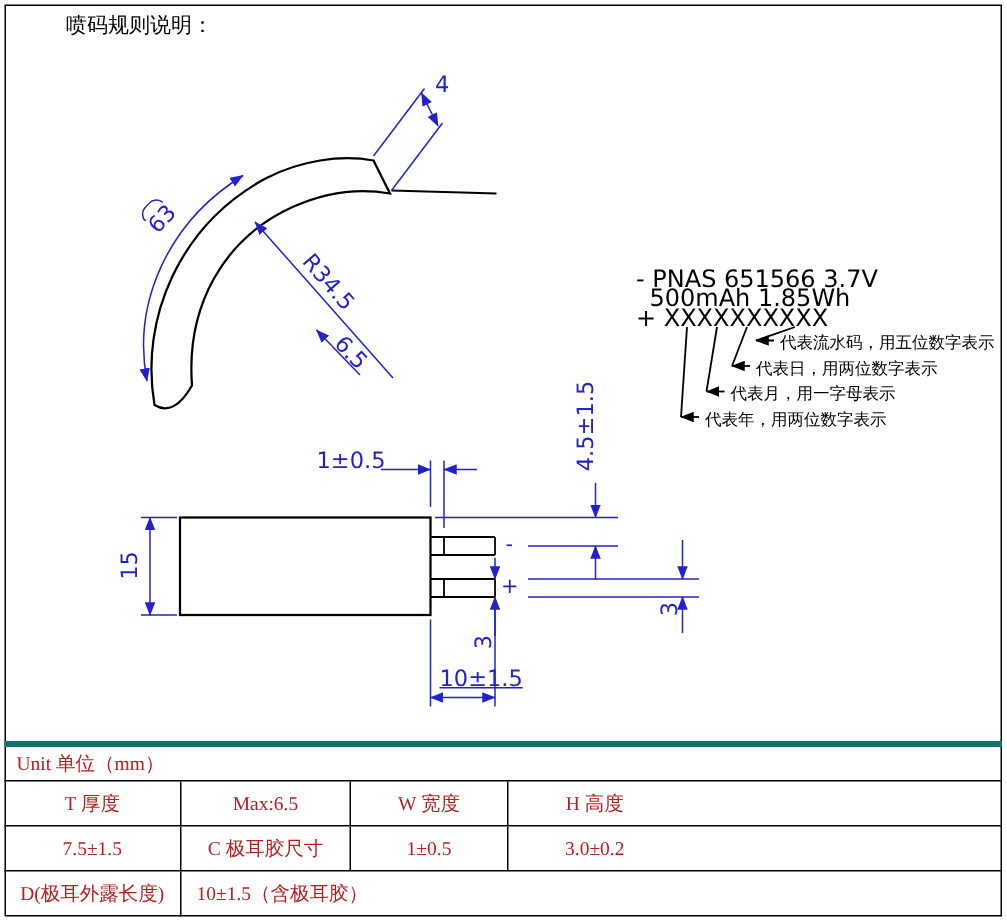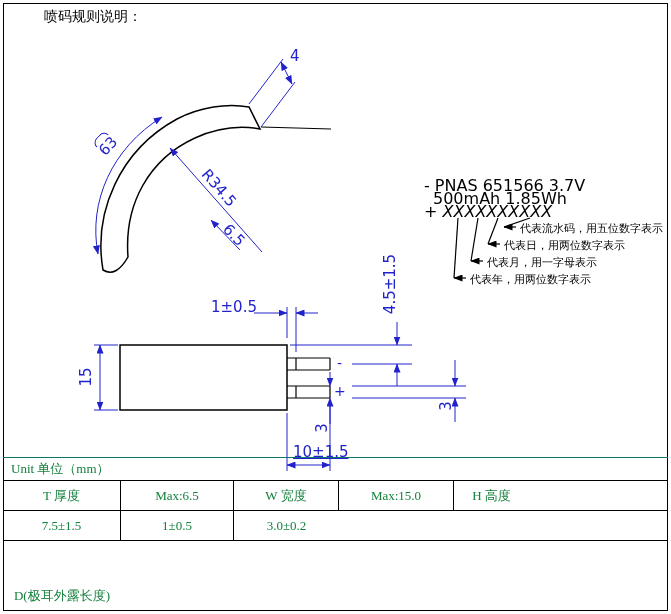--- a/index.html
+++ b/index.html
@@ -14,30 +14,30 @@
   .pol{color:#2222cc;font-family:"DejaVu Sans",sans-serif;font-size:14px;line-height:14px;}
   .rot{display:flex;align-items:center;justify-content:center;text-align:center;height:16px;}
   .arcsym{position:absolute;left:50%;top:-6px;transform:translateX(-50%);
           width:16px;height:6px;border:1.3px solid #2222cc;border-bottom:none;
           border-radius:8px 8px 0 0;}
   svg{position:absolute;left:0;top:0;}
   .k{stroke:#000;stroke-width:1.2;fill:none;}
   .kb{stroke:#000;stroke-width:1.5;fill:#fff;}
   .b{stroke:#2222cc;stroke-width:1;fill:none;}
   
-  .spec{position:absolute;left:3px;right:3px;bottom:3px;border-top:1px solid #0f766e;
-        font-size:13px;color:#15803d;}
+  .spec{position:absolute;left:3px;right:3px;bottom:3px;border-top:4px solid #0f766e;
+        font-size:13px;color:#b91c1c;}
   .trow{display:grid;grid-template-columns:118px 113px 105px 115px 75px 1fr;
         border-bottom:1px solid #000;}
   .trow:last-child{border-bottom:none;}
   .cell{border-right:1px solid #000;display:flex;align-items:center;justify-content:center;
         height:29px;}
   .cell:last-child{border-right:none;}
   .unitrow{display:block;height:22px;line-height:22px;padding-left:8px;border-bottom:1px solid #000;}
-  .lastrow{grid-template-columns:118px 1fr;margin-top:40px;}
+  .lastrow{grid-template-columns:118px 1fr;}
   .lastrow .cell{height:30px;}
   .leftpad{justify-content:flex-start;padding-left:10px;}
 </style>
 </head>
 <body>
 
 <div class="page">
   <div class="frame"></div>
 
   <svg width="671" height="614" viewBox="0 0 671 614">
@@ -118,21 +118,21 @@
       <line class="k" x1="483" y1="261" x2="471" y2="261" marker-end="url(#mK)"></line>
       <line class="k" x1="458" y1="218" x2="454" y2="278"></line>
       <line class="k" x1="466" y1="278" x2="454" y2="278" marker-end="url(#mK)"></line>
     </g>
   </svg>
 
   <div class="txt title" style="left:10px;top:8px;">喷码规则说明：</div>
 
   <div class="txt mark" style="left:424px;top:180px;">- PNAS 651566 3.7V</div>
   <div class="txt mark" style="left:433px;top:193px;">500mAh 1.85Wh</div>
-  <div class="txt mark" style="left:424px;top:206px;font-style:italic;">+ XXXXXXXXXX</div>
+  <div class="txt mark" style="left:424px;top:206px;">+ XXXXXXXXXX</div>
 
   <div class="txt anno" style="left:520px;top:221px;">代表流水码，用五位数字表示</div>
   <div class="txt anno" style="left:487px;top:255px;">代表月，用一字母表示</div>
   <div class="txt anno" style="left:504px;top:238px;">代表日，用两位数字表示</div>
   <div class="txt anno" style="left:470px;top:272px;">代表年，用两位数字表示</div>
 
   <div class="txt dim" style="left:290px;top:48px;">4</div>
 
   <div class="txt dim rot" style="left:96px;top:138px;width:24px;transform:rotate(-47deg);">
     <span class="arcsym"></span>
@@ -157,25 +157,26 @@
 
   <div class="txt pol" style="left:337px;top:356px;">-</div>
   <div class="txt pol" style="left:334px;top:384px;">+</div>
 
   <div class="spec">
     <div class="unitrow">Unit 单位（mm）</div>
     <div class="trow">
       <div class="cell">T 厚度</div>
       <div class="cell">Max:6.5</div>
       <div class="cell">W 宽度</div>
-      <div class="cell">Max:15.0</div>
       <div class="cell">H 高度</div>
     </div>
     <div class="trow">
       <div class="cell">7.5±1.5</div>
+      <div class="cell">C 极耳胶尺寸</div>
       <div class="cell">1±0.5</div>
       <div class="cell">3.0±0.2</div>
     </div>
     <div class="trow lastrow">
       <div class="cell">D(极耳外露长度)</div>
+      <div class="cell leftpad">10±1.5（含极耳胶）</div>
     </div>
   </div>
 </div>
 
 </body></html>

